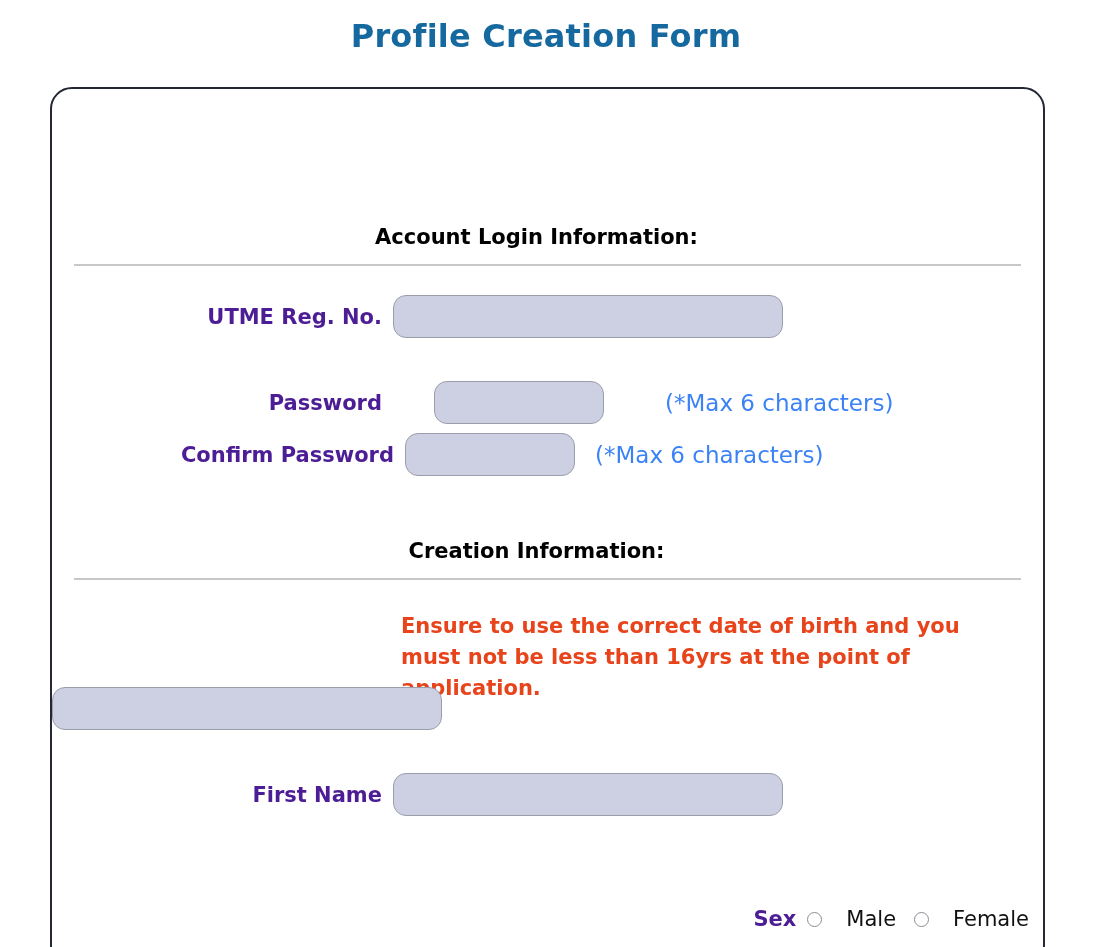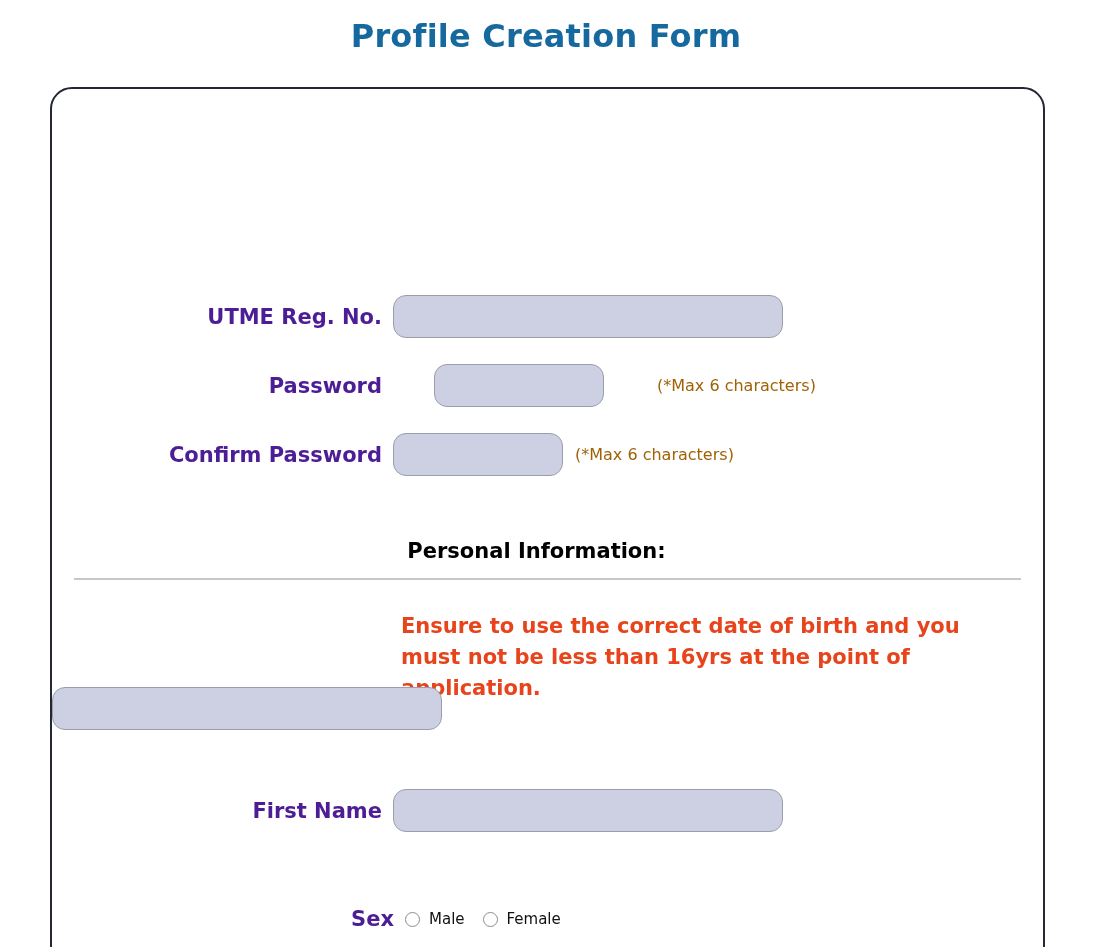--- a/index.html
+++ b/index.html
@@ -104,45 +104,46 @@
     outline: none;
     font-size: 18px;
     font-family: "DejaVu Sans", sans-serif;
     color: #111111;
     padding: 0 10px;
   }
   .text-input.wide { width: 390px; }
   .text-input.narrow { width: 170px; }
 
   .hint {
-    margin-left: 12px;
-    font-size: 16px;
-    color: #a16207;
+    margin-left: 20px;
+    font-size: 23px;
+    color: #3b82f6;
     font-weight: normal;
     white-space: nowrap;
   }
 
   
   .warning {
     position: absolute;
     left: 349px;
     width: 618px;
     font-size: 21px;
     font-weight: bold;
     color: #e8441c;
     line-height: 1.48;
   }
 
   
   .radio-row {
     position: absolute;
-    left: 12px;
-    width: 100%;
-    display: flex;
-    align-items: center;
+    left: 4px;
+    width: 100%;
+    display: flex;
+    align-items: center;
+    justify-content: flex-end;
   }
   .radio-group {
     display: flex;
     align-items: center;
   }
   .radio-option {
     display: flex;
     align-items: center;
     margin-right: 6px;
   }
@@ -150,68 +151,72 @@
     width: 15px;
     height: 15px;
     border-radius: 50%;
     border: 1px solid #8d8d94;
     background: #ffffff;
     box-sizing: border-box;
     display: inline-block;
     flex: 0 0 auto;
   }
   .radio-text {
-    font-size: 15px;
+    font-size: 21px;
     color: #111111;
     font-weight: normal;
-    margin-left: 9px;
+    margin-left: 24px;
     margin-right: 12px;
     white-space: nowrap;
   }
 </style>
 </head>
 <body>
 
 <div class="page">
 
   <div class="page-title">Profile Creation Form</div>
 
   <div class="form-card">
     <div class="card-inner">
 
+      <div class="section" style="top:136px;">
+        <div class="section-title">Account Login Information:</div>
+        <hr class="section-rule">
+      </div>
 
       <div class="field-row" style="top:206px;">
         <div class="field-label">UTME Reg. No.</div>
         <input class="text-input wide" type="text" placeholder="" style="">
       </div>
 
-      <div class="field-row" style="top:275px;gap:41px;">
+      <div class="field-row" style="top:292px;gap:41px;">
         <div class="field-label">Password</div>
         <input class="text-input narrow" type="password" placeholder="" style="">
         <span class="hint">(*Max 6 characters)</span>
       </div>
 
-      <div class="field-row" style="top:344px;">
+      <div class="field-row" style="top:344px;padding-left:12px;">
         <div class="field-label">Confirm Password</div>
         <input class="text-input narrow" type="password" placeholder="" style="">
         <span class="hint">(*Max 6 characters)</span>
       </div>
 
       <div class="section" style="top:450px;">
-        <div class="section-title">Personal Information:</div>
+        <div class="section-title">Creation Information:</div>
         <hr class="section-rule">
       </div>
 
       <div class="warning" style="top: 522px;">Ensure to use the correct date of birth and you must not be less than 16yrs at the point of application.</div>
 
       <div class="field-row" style="top:598px;">
         <input class="text-input wide" type="text" placeholder="" style="">
       </div>
 
-      <div class="field-row" style="top:700px;">
+      <div class="field-row" style="top:684px;">
         <div class="field-label">First Name</div>
         <input class="text-input wide" type="text" placeholder="" style="">
       </div>
 
 
       <div class="radio-row" style="top:818px;">
         <div class="field-label">Sex</div>
         <div class="radio-group">
           <label class="radio-option">
             <span class="radio-dot"></span>

